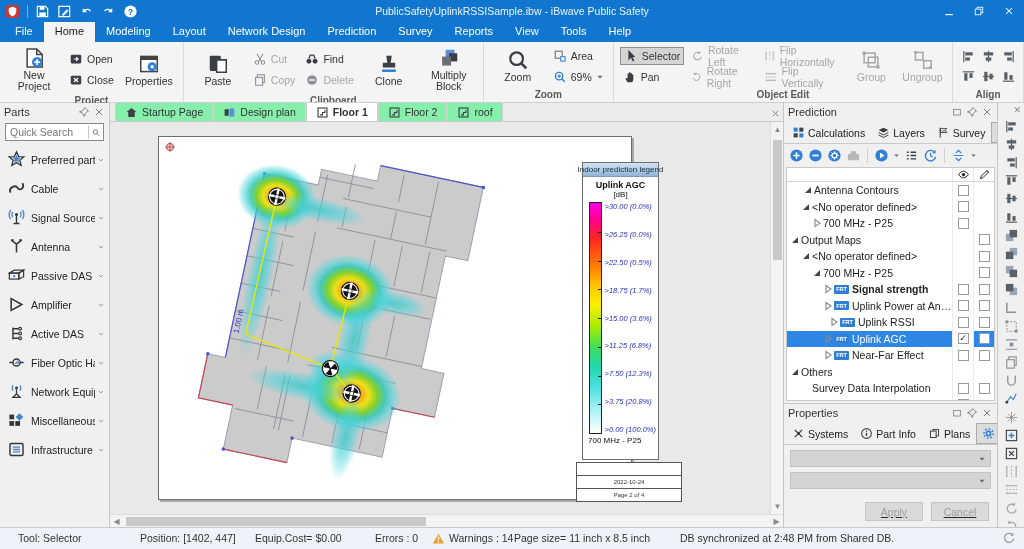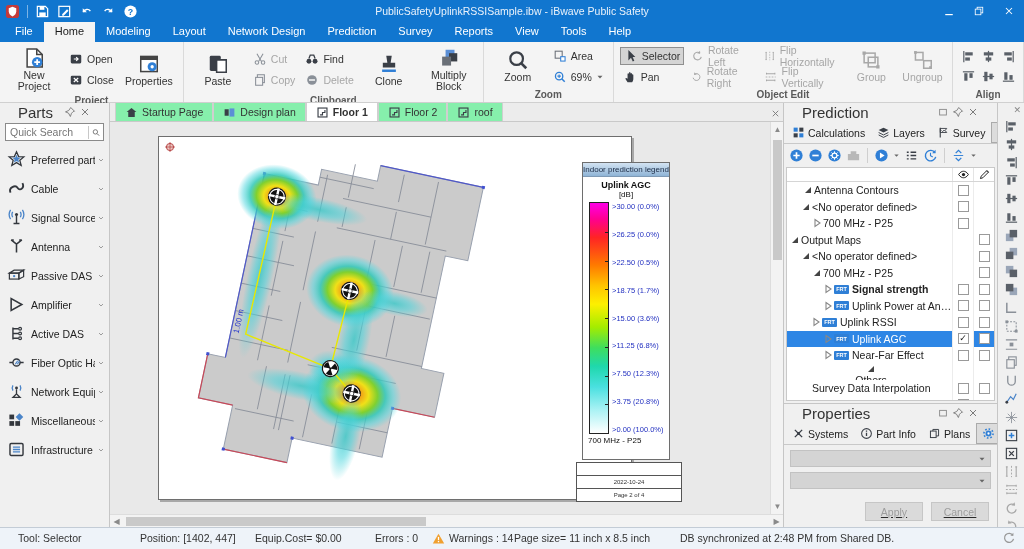--- a/index.html
+++ b/index.html
@@ -28,21 +28,21 @@
   .rbn-sm { display:flex; align-items:center; gap:4px; height:18px; padding:0 3px; font-size:10.5px; color:#333; }
   .rbn-sm .ic { width:14px; height:14px; }
   .rbn-sm.disabled, .rbn-lg.disabled { color:#a6a6a6; }
   .rbn-sm.disabled .lab, .rbn-lg.disabled .lab { color:#a6a6a6; }
   .rbn-sm.selected { background:#d4d4d4; border:1px solid #8f8f8f; }
   .caret { width:8px; height:8px; display:inline-flex; }
   .minigrid { display:grid; grid-template-columns:repeat(3,18px); grid-auto-rows:18px; gap:2px; align-content:center; }
   .minigrid .ic { width:15px; height:15px; margin:auto; }
   
   #parts { position:absolute; left:0; top:103px; width:110px; bottom:22px; background:#f0f0f0; border-right:1px solid #c6c6c6; }
-  .panel-hd { height:18px; display:flex; align-items:center; padding:0 18px; font-size:15px; color:#333; }
+  .panel-hd { height:18px; display:flex; align-items:center; padding:0 4px; font-size:11px; color:#333; }
   .panel-hd .sp { flex:1; }
   .panel-hd .ic { width:12px; height:12px; margin-left:3px; }
   #parts-search { margin:2px 5px 4px; height:18px; background:#fff; border:1px solid #8a8a8a; display:flex; align-items:center; }
   #parts-search input { flex:1; border:0; outline:none; font-size:10.5px; padding:0 4px; width:70px; font-family:"Liberation Sans",sans-serif; }
   #parts-search .ic { width:13px; height:13px; margin-right:2px; border-left:1px solid #c8c8c8; padding-left:2px; }
   .part-item { height:29px; display:flex; align-items:center; padding:0 4px 0 7px; }
   .part-item .ic { width:19px; height:19px; margin-right:5px; }
   .part-item .lab { flex:1; font-size:10.5px; color:#222; white-space:nowrap; overflow:hidden; }
   .part-item .caret { margin-left:2px; }
   
@@ -53,25 +53,25 @@
   #tabs-close { margin-left:auto; width:16px; height:16px; display:flex; align-items:center; justify-content:center; }
   #canvas { position:absolute; left:110px; top:122px; width:660px; height:392px; background:#e9e9e9; overflow:hidden; }
   #vscroll { position:absolute; left:770px; top:122px; width:13px; height:392px; background:#f3f3f3; border-left:1px solid #ddd; }
   #vscroll .thumb { position:absolute; left:2px; top:18px; width:9px; height:120px; background:#c9c9c9; }
   #hscroll { position:absolute; left:110px; top:514px; width:673px; height:13px; background:#f3f3f3; border-top:1px solid #ddd; }
   #hscroll .thumb { position:absolute; left:16px; top:2px; width:300px; height:9px; background:#c9c9c9; }
   .scroll-arrow { position:absolute; color:#8a8a8a; font-size:8px; line-height:13px; width:13px; text-align:center; }
   
   #page { position:absolute; left:48px; top:14px; width:474px; height:364px; background:#fff; border:1px solid #6e6e6e; box-shadow:2px 2px 0 #a8a8a8; }
   
-  #legend { position:absolute; left:423px; top:25px; width:88px; height:298px; background:#fff; border:1px solid #6e6e6e; font-size:8px; }
+  #legend { position:absolute; left:423px; top:25px; width:77px; height:298px; background:#fff; border:1px solid #6e6e6e; font-size:8px; }
   #legend-hd { height:14px; background:linear-gradient(180deg,#d3e3f2,#8fb4d6); border-bottom:1px solid #7f9ab5; font-size:8px; color:#1a2a44; display:flex; align-items:center; justify-content:center; white-space:nowrap; }
   #legend-title { text-align:center; font-size:9px; font-weight:bold; margin-top:3px; color:#111; }
   #legend-unit { text-align:center; font-size:8px; color:#111; }
-  #legend-scale { display:flex; margin:3px 2px 0 6px; height:232px; }
+  #legend-scale { display:flex; margin:3px 2px 0 6px; height:232px;font-style:italic; }
   #legend-bar { width:20px; height:232px; border:1px solid #222; position:relative;
     background:linear-gradient(180deg,#ff00e8 0%,#ff0090 7%,#ff2424 15%,#ff7a00 27%,#ffc400 36%,#fdf000 44%,#a4ec00 54%,#3ede5e 63%,#1fd8ac 71%,#4ae0e0 80%,#aaf2f4 90%,#ffffff 100%); }
   .lg-tick { position:absolute; right:-1px; width:4px; height:1px; background:#222; }
   #legend-labels { flex:1; display:flex; flex-direction:column; justify-content:space-between; padding-left:3px; }
   .legend-label { color:#2230c0; font-size:7.5px; white-space:nowrap; }
   #legend-footer { font-size:8px; color:#111; margin:2px 0 0 5px; }
   
   #tblock { position:absolute; left:417px; top:325px; width:106px; }
   .tb-row { border:1px solid #555; border-top:0; background:#fff; text-align:center; color:#333; overflow:hidden; }
   .tb-row:first-child { border-top:1px solid #555; }
@@ -1136,21 +1136,21 @@
             <span class="t-label">Uplink Power at Antenna</span>
           </div>
           <span class="t-cell">
             <span class="cbx"></span>
           </span>
           <span class="t-cell">
             <span class="cbx"></span>
           </span>
         </div>
         <div class="trow">
-          <div class="t-main" style="padding-left: 24px;">
+          <div class="t-main" style="padding-left: 42px;">
             <span class="t-exp">
               <svg viewBox="0 0 10 10">
                 <polygon points="3,1.5 8,5 3,8.5" fill="none" stroke="#888" stroke-width="1.1"></polygon>
               </svg>
             </span>
             <span class="t-badge">FRT</span>
             <span class="t-label">Uplink RSSI</span>
           </div>
           <span class="t-cell">
             <span class="cbx"></span>
@@ -1187,21 +1187,21 @@
             <span class="t-label">Near-Far Effect</span>
           </div>
           <span class="t-cell">
             <span class="cbx"></span>
           </span>
           <span class="t-cell">
             <span class="cbx"></span>
           </span>
         </div>
         <div class="trow">
-          <div class="t-main" style="padding-left: 3px; flex-direction: column;">
+          <div class="t-main" style="padding-left: 3px;">
             <span class="t-exp">
               <svg viewBox="0 0 10 10">
                 <polygon points="2,8 8,8 8,2" fill="#444"></polygon>
               </svg>
             </span>
             <span class="t-label">Others</span>
           </div>
           <span class="t-cell"></span>
           <span class="t-cell"></span>
         </div>

